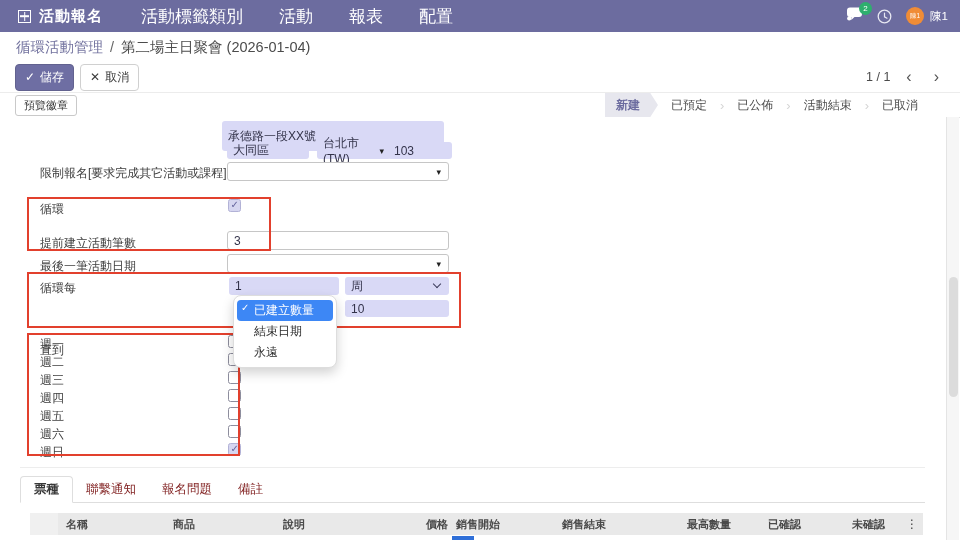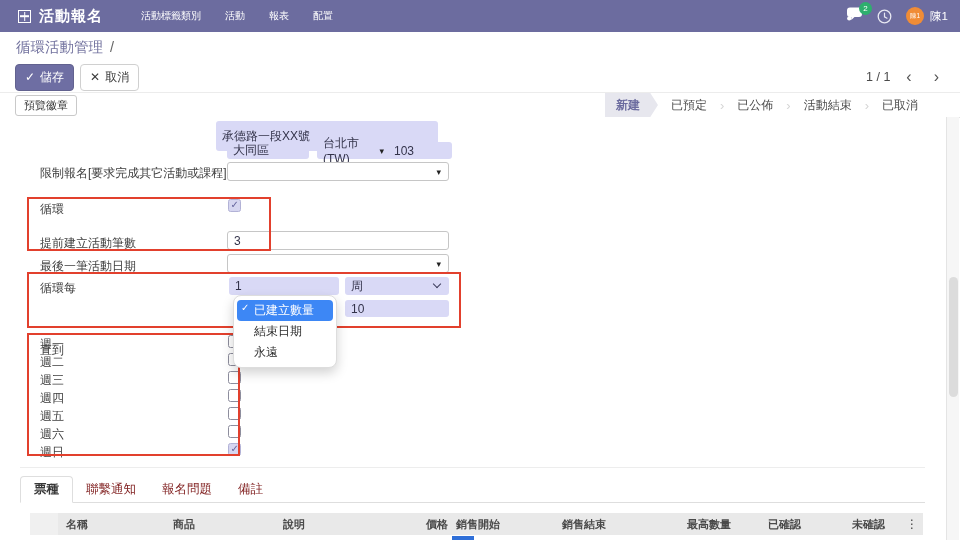--- a/index.html
+++ b/index.html
@@ -7,21 +7,21 @@
     font-family:"Liberation Sans","DejaVu Sans",sans-serif; color:#333; }
   .page { position:relative; width:960px; height:540px; background:#fff; }
 
   
   .navbar { position:absolute; top:0; left:0; width:960px; height:32px; background:#6c6c9f;
     display:flex; align-items:center; padding:16px 12px; color:#fff; }
   .apps-icon { width:13px; height:13px; border:1.6px solid #fff; position:relative; margin:0 8px 0 6px; cursor:pointer; }
   .apps-icon::before { content:""; position:absolute; left:50%; top:1px; bottom:1px; width:1.6px; background:#fff; transform:translateX(-50%); }
   .apps-icon::after { content:""; position:absolute; top:50%; left:1px; right:1px; height:1.6px; background:#fff; transform:translateY(-50%); }
   .brand { font-size:15px; font-weight:bold; margin-right:28px; letter-spacing:1px; }
-  .nav-menus { display:flex; gap:4px; font-size:10px; }
+  .nav-menus { display:flex; gap:16px; font-size:17px; }
   .nav-menus .menu-item { padding:4px 10px; border-radius:3px; cursor:pointer; }
   .nav-right { margin-left:auto; display:flex; align-items:center; gap:14px; }
   .msg-wrap { position:relative; cursor:pointer; }
   .badge { position:absolute; top:-5px; right:-9px; background:#2eaf6e; color:#fff; font-size:8px;
     min-width:13px; height:13px; border-radius:7px; display:flex; align-items:center; justify-content:center; padding:0 2px; }
   .user-area { display:flex; align-items:center; gap:6px; cursor:pointer; }
   .avatar { width:18px; height:18px; border-radius:50%; background:#f08c36; color:#fff; font-size:6.5px;
     display:flex; align-items:center; justify-content:center; }
   .user-name { font-size:11.5px; }
 
@@ -128,20 +128,21 @@
       <span class="user-area">
         <span class="avatar">陳1</span>
         <span class="user-name">陳1</span>
       </span>
     </div>
   </header>
 
   <div class="breadcrumb-bar">
     <span class="bc-parent">循環活動管理</span>
     <span class="bc-sep">/</span>
+    <span class="bc-current">第二場主日聚會 (2026-01-04)</span>
   </div>
 
   <div class="control-panel">
     <button class="btn btn-save">
       <span>✓</span>
       <span>儲存</span>
     </button>
     <button class="btn btn-cancel">
       <span>✕</span>
       <span>取消</span>
@@ -162,21 +163,21 @@
       <span class="state">已公佈</span>
       <span class="state-sep">›</span>
       <span class="state">活動結束</span>
       <span class="state-sep">›</span>
       <span class="state">已取消</span>
     </div>
   </div>
 
   <div class="sheet">
 
-    <input class="inp lav" style="left: 216px; top: 4px; width: 222px; height: 30px;" value="承德路一段XX號">
+    <input class="inp lav" style="left: 222px; top: 4px; width: 222px; height: 30px;" value="承德路一段XX號">
     <input class="inp lav" style="left: 227px; top: 25px; width: 82px; height: 17px;" value="大同區">
     <div class="selbox lav" style="left:317px; top:25px; width:74px; height:17px;">
       <span>台北市 (TW)</span>
       <span class="caret">▾</span>
     </div>
     <input class="inp lav" style="left: 388px; top: 25px; width: 64px; height: 17px;" value="103">
 
     <span class="flabel" style="top:48px;">限制報名[要求完成其它活動或課程]</span>
     <div class="selbox" style="left:227px; top:45px; width:222px; height:19px;">
       <span class="caret">▾</span>

